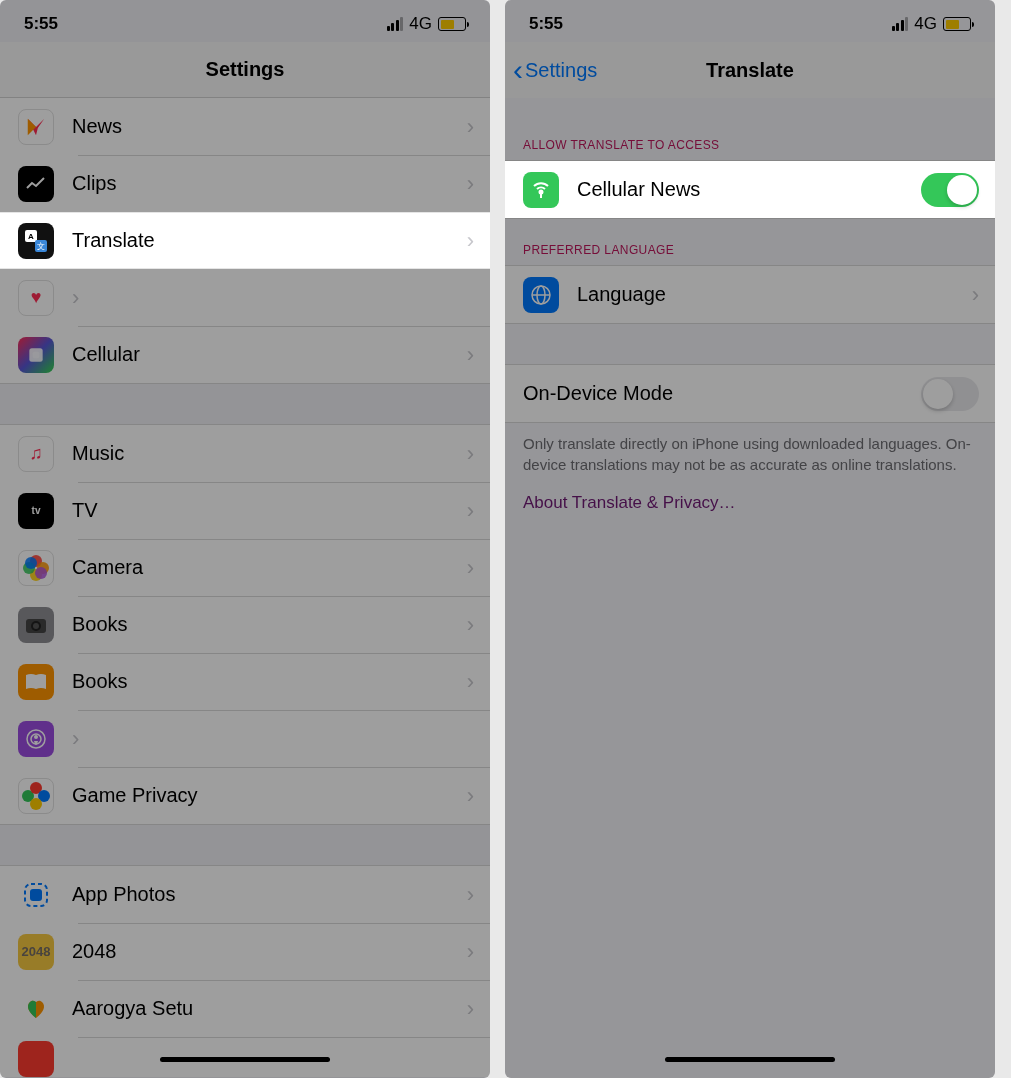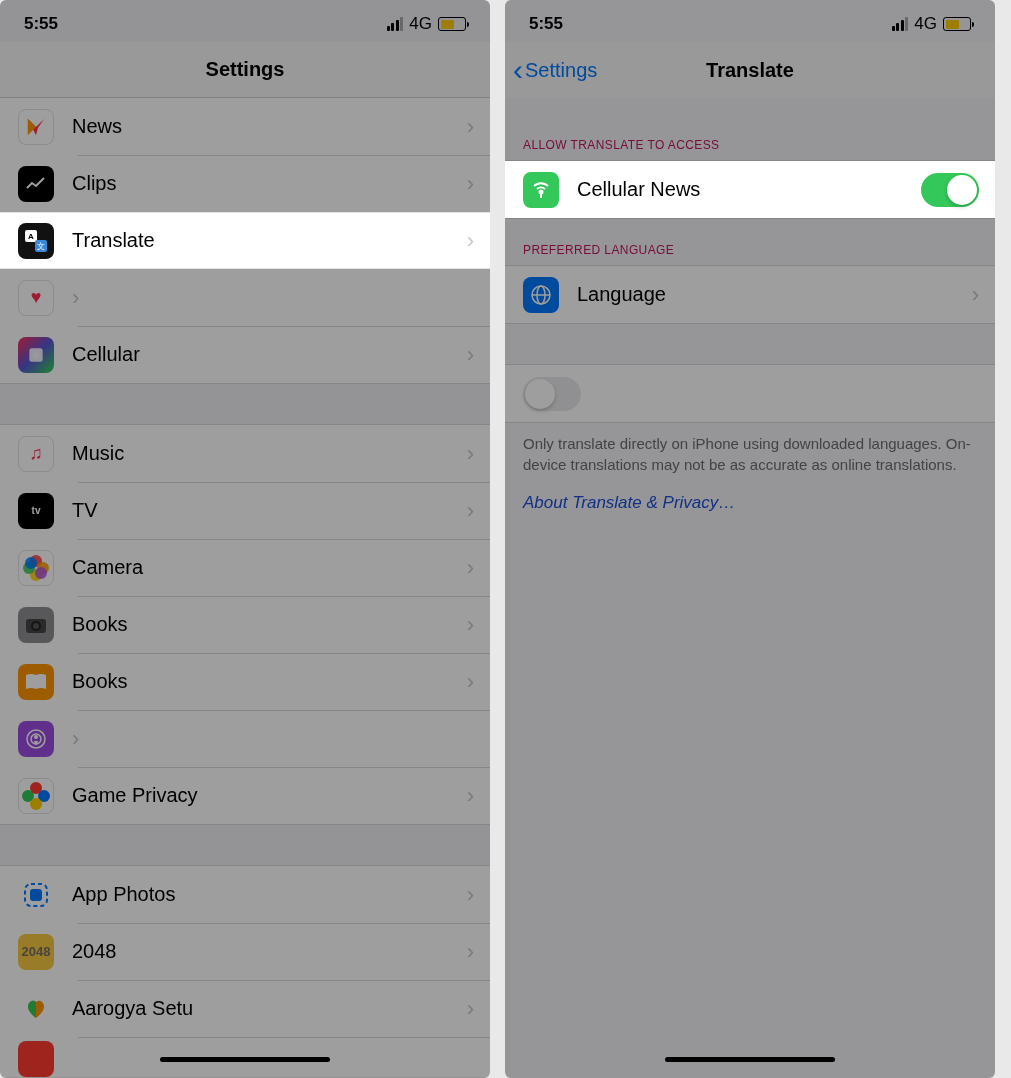--- a/index.html
+++ b/index.html
@@ -113,21 +113,21 @@
   }
   .toggle.on { background:#34c759; }
   .toggle.on .knob { right:2px; }
   .toggle.off { background:#e9e9ec; }
   .toggle.off .knob { left:2px; }
   
   .footer-text {
     font-size: 15px; color:#6d6d72; padding: 10px 18px 4px; line-height:1.4;
   }
   .link-text {
-    font-size: 17px; color:#1d4ed8; padding: 14px 18px; font-style: italic;
+    font-size: 17px; color:#701a75; padding: 14px 18px;
   }
   
   .home-ind {
     position:absolute; bottom:16px; left:50%; transform:translateX(-50%);
     width: 170px; height:5px; background:#000; border-radius:3px; z-index:200;
   }
   
   .ic-news { background:#fff; border:1px solid #e0e0e0; }
   .ic-stocks { background:#000; }
   .ic-translate { background:#111; }
@@ -394,20 +394,21 @@
         </div>
         <span class="row-label">Language</span>
         <span class="chevron">›</span>
       </div>
     </div>
 
     <div style="height:40px;"></div>
 
     <div class="section section-border-top section-border-bot">
       <div class="row" style="padding-left:18px;">
+        <span class="row-label">On-Device Mode</span>
         <div class="toggle off">
             <div class="knob"></div>
           </div>
       </div>
     </div>
     <div class="footer-text">Only translate directly on iPhone using downloaded languages. On-device translations may not be as accurate as online translations.</div>
     <div class="link-text">About Translate &amp; Privacy…</div>
   </div>
 
   <div class="home-ind"></div>

